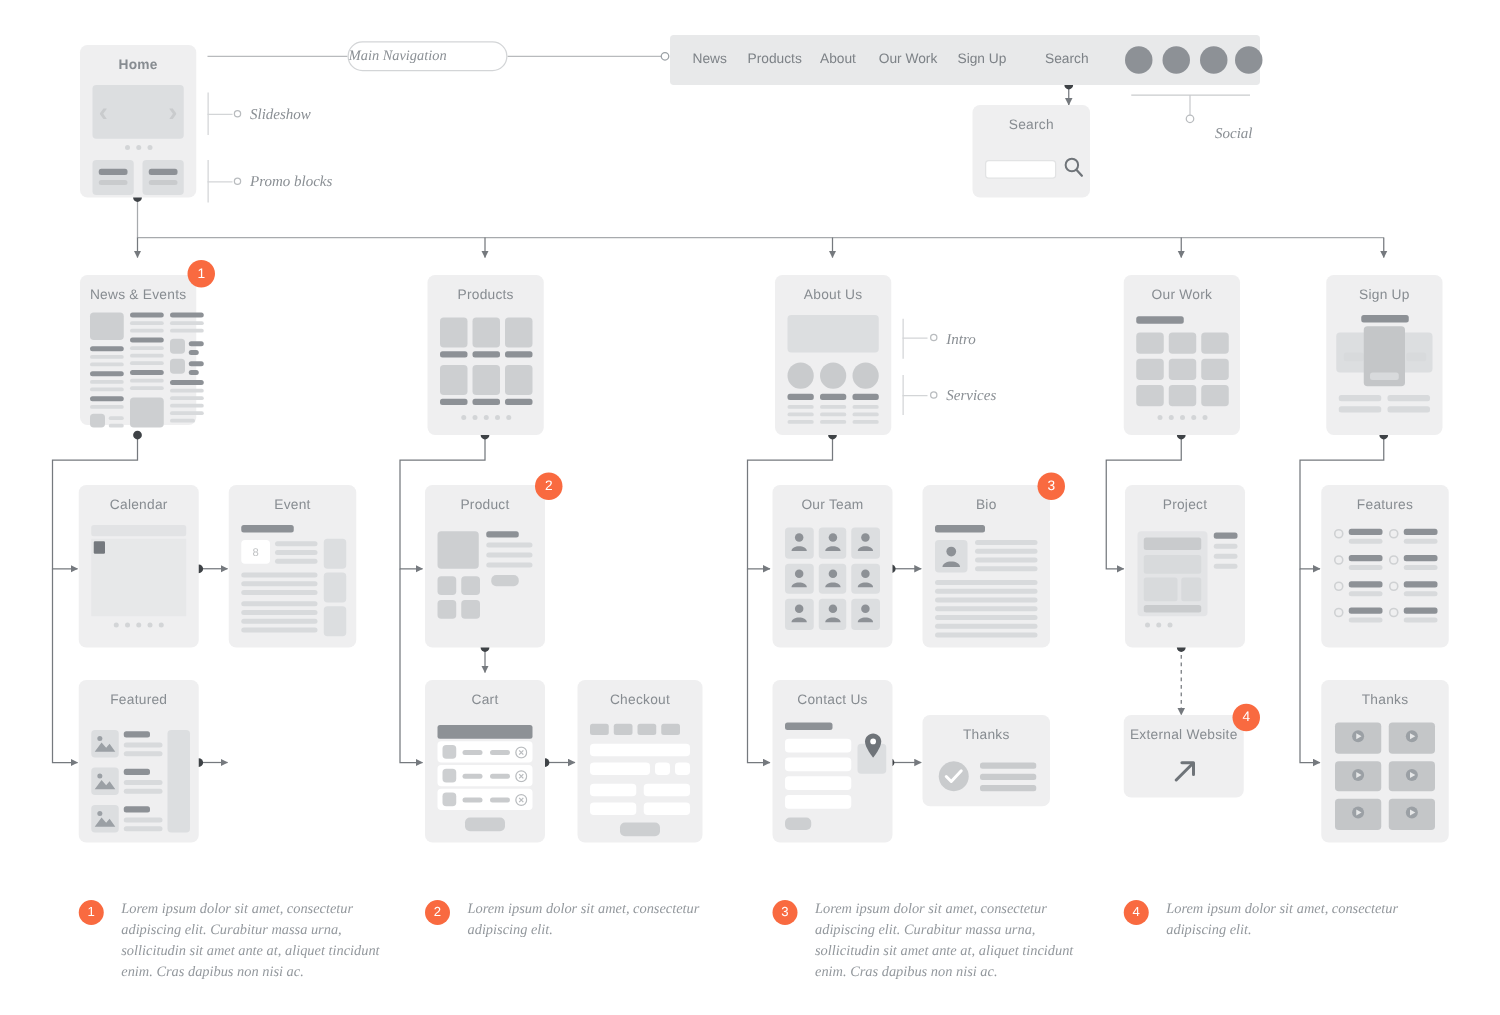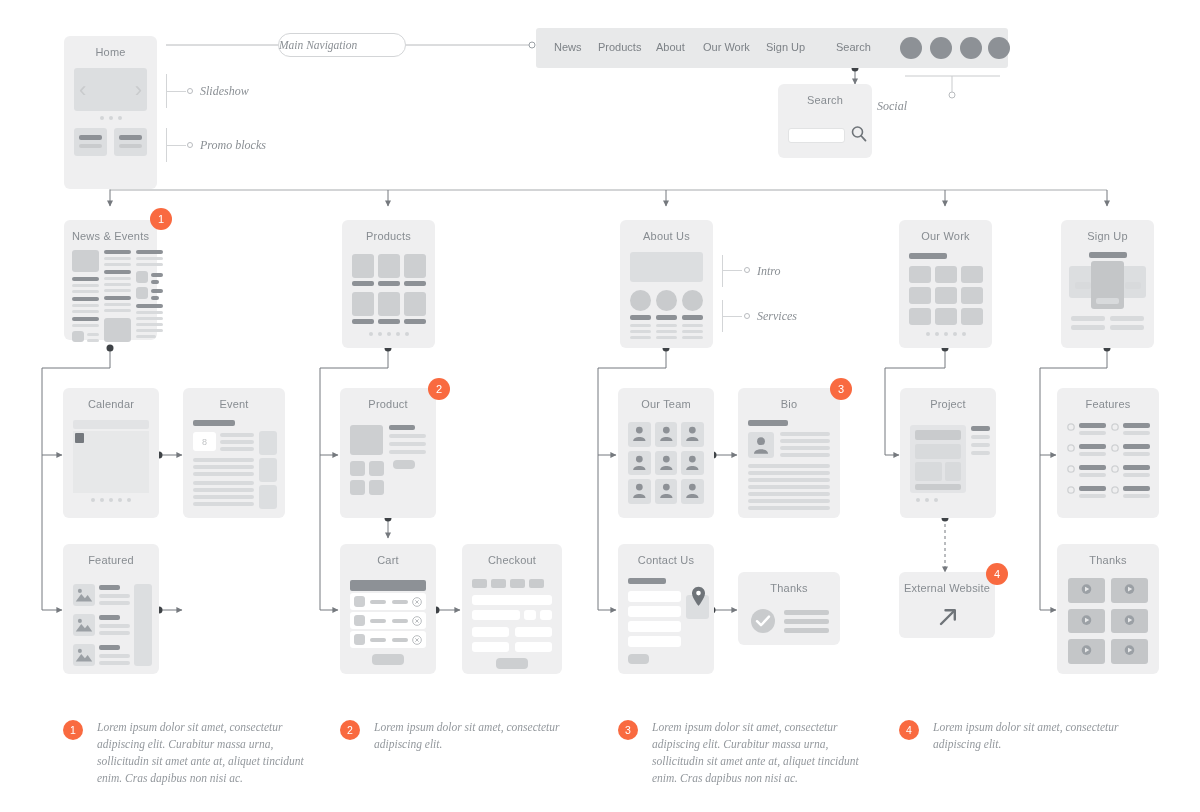--- a/index.html
+++ b/index.html
@@ -180,21 +180,21 @@
     <circle cx="945" cy="348" r="3.5" fill="#3e4246"></circle>
     <circle cx="945" cy="518" r="3.5" fill="#3e4246"></circle>
 
     <g stroke="#75797e" stroke-width="1" fill="none">
       <path d="M1107,348 L1107,368 L1040,368 L1040,455 L1056,455" marker-end="url(#ah)"></path>
       <path d="M1040,455 L1040,610 L1056,610" marker-end="url(#ah)"></path>
     </g>
     <circle cx="1107" cy="348" r="3.5" fill="#3e4246"></circle>
   </svg>
 
-  <div class="card" style="left:64px; top:36px; width:93px; height:153px;">
+  <div class="card" style="left:64px; top:36px; width:93px; height:122px;font-weight:bold;">
     <div class="ttl">Home</div>
     <div class="bxl" style="left:10px; top:32px; width:73px; height:43px;">
       <span class="chev" style="left:5px; top:11px;">‹</span>
       <span class="chev" style="right:5px; top:11px;">›</span>
     </div>
     <div style="position:absolute; left:0; right:0; top:80px; display:flex; justify-content:center; gap:5px;">
       <i class="dot" style="position:relative;"></i>
         <i class="dot" style="position:relative;"></i>
         <i class="dot" style="position:relative;"></i>
     </div>
@@ -227,21 +227,21 @@
     <div class="navitem" style="left:62px;">Products</div>
     <div class="navitem" style="left:120px;">About</div>
     <div class="navitem" style="left:167px;">Our Work</div>
     <div class="navitem" style="left:230px;">Sign Up</div>
     <div class="navitem" style="left:300px;">Search</div>
     <i class="soc" style="position:absolute; left:364px; top:9px;"></i>
     <i class="soc" style="position:absolute; left:394px; top:9px;"></i>
     <i class="soc" style="position:absolute; left:424px; top:9px;"></i>
     <i class="soc" style="position:absolute; left:452px; top:9px;"></i>
   </div>
-  <div class="callout" style="left:877px; top:99px;text-align:center;">Social</div>
+  <div class="callout" style="left:972px; top:99px;text-align:center;">Social</div>
 
   <div class="card" style="left:778px; top:84px; width:94px; height:74px;">
     <div class="ttl">Search</div>
     <input class="wh" style="left: 10px; top: 44px; width: 57px; height: 15px; border: 1px solid rgb(226, 227, 228); outline: none; font-size: 9px; padding: 0px 3px;" placeholder="">
     <svg class="srch-ico" style="left:73px; top:41px;" width="16" height="19" viewBox="0 0 16 19">
       <circle cx="6.5" cy="7" r="5" fill="none" stroke="#6f7479" stroke-width="1.6"></circle>
       <path d="M10.3,11 L14.5,15.6" stroke="#6f7479" stroke-width="1.8" stroke-linecap="round"></path>
     </svg>
   </div>
 

